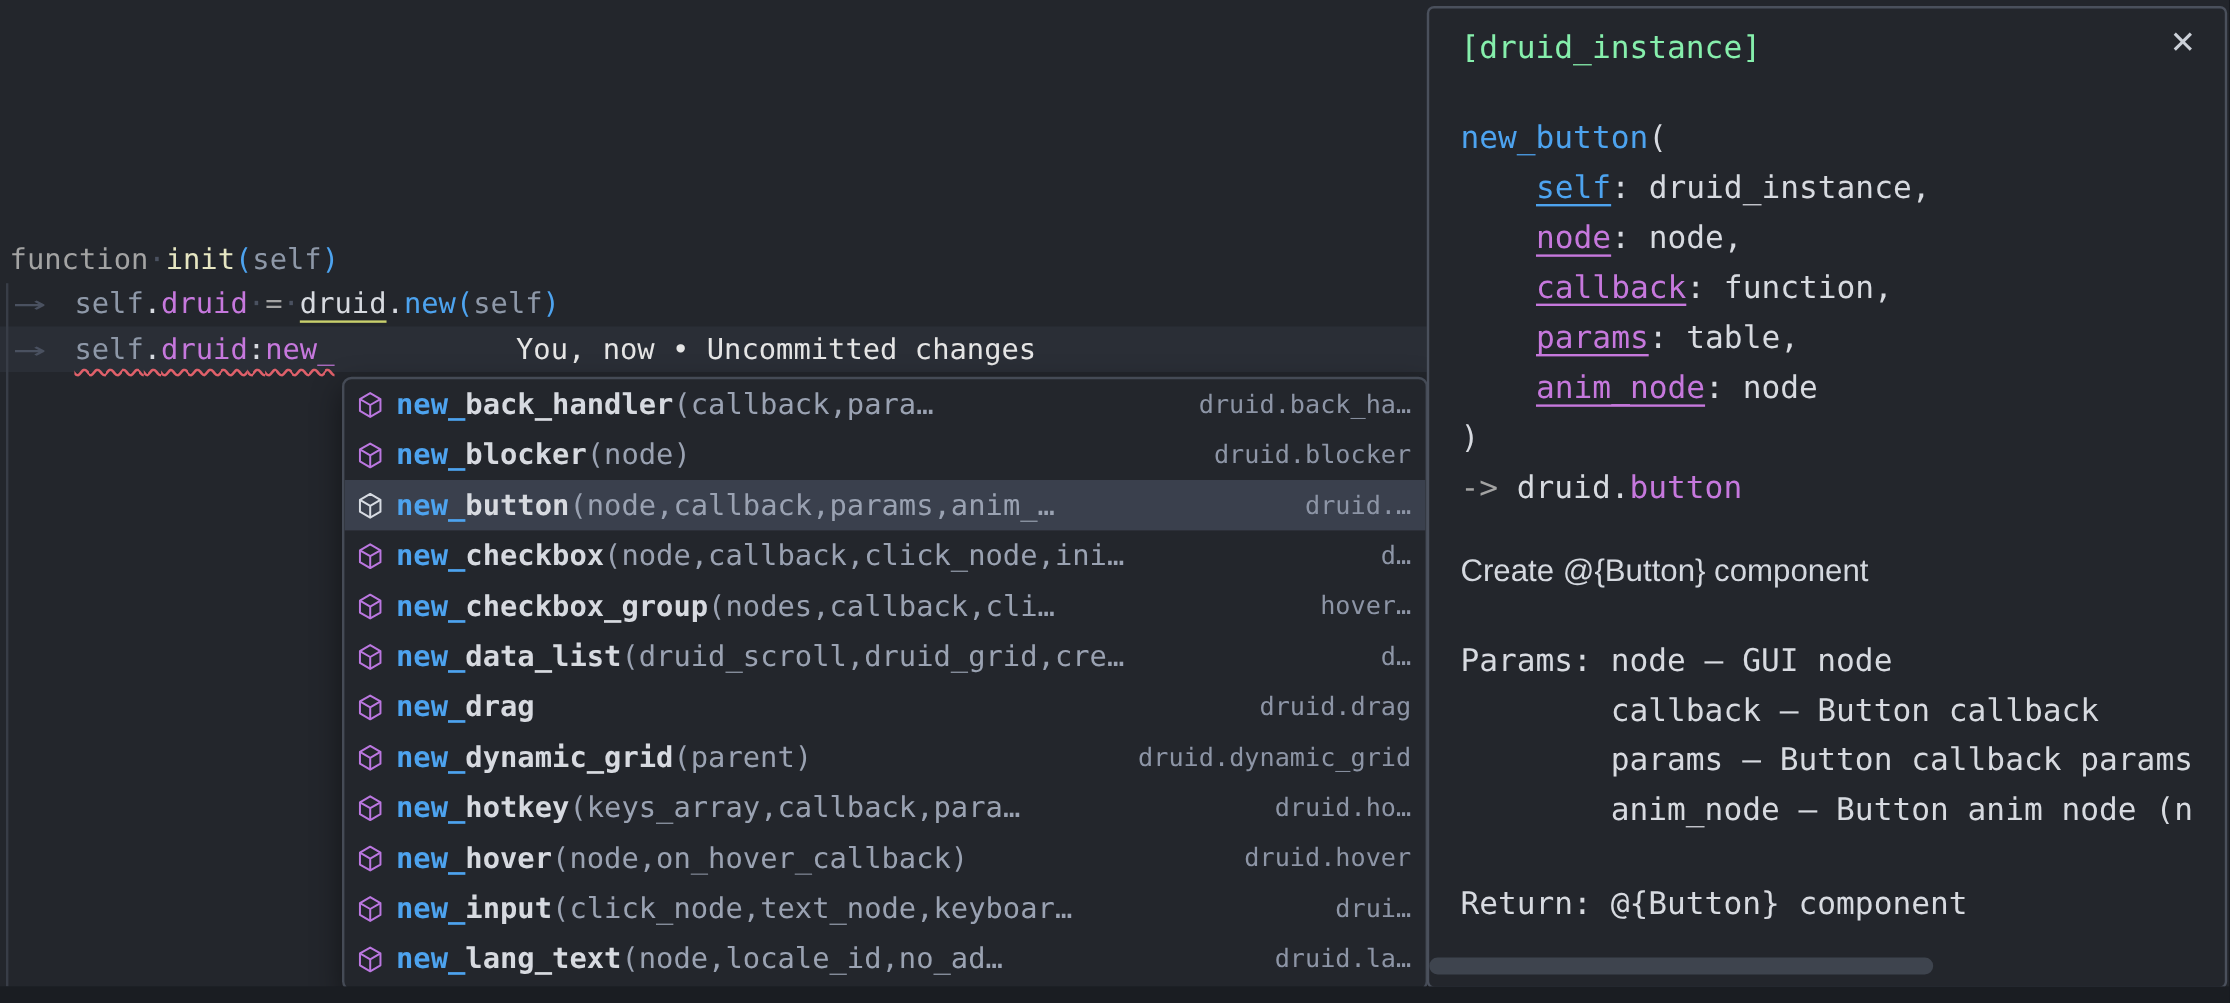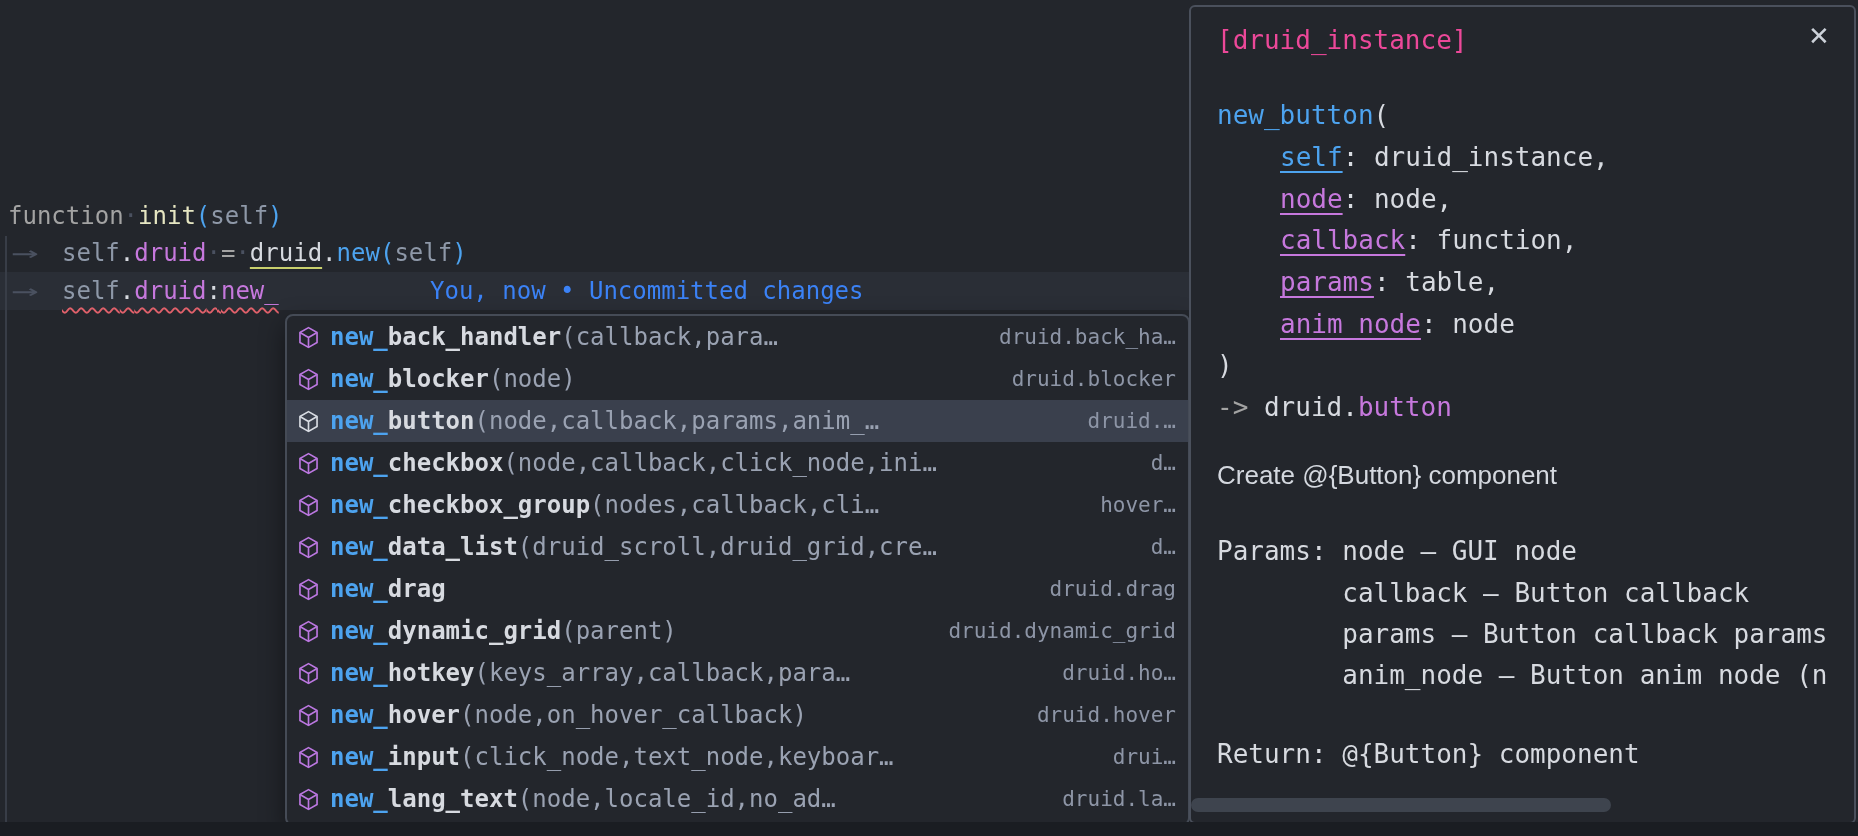--- a/index.html
+++ b/index.html
@@ -8,21 +8,21 @@
 
   
   .codeline{position:absolute;height:37px;line-height:37px;font-size:24px;white-space:pre;}
   .cur-line{position:absolute;left:0;top:272px;width:1189px;height:38px;background:#2a2e36;}
   .indent-guide{position:absolute;left:5px;top:236px;width:2px;height:586px;background:#383d47;}
   .tab-arrow{position:absolute;left:11px;width:40px;color:#4a5160;transform:scaleX(1.9);transform-origin:0 50%;}
   .bottom-strip{position:absolute;left:0;top:822px;width:1858px;height:14px;background:#1a1d22;}
 
   .c-red{color:#a3a3a3;} .c-blue{color:#4da3ef;} .c-purple{color:#c678dd;}
   .c-gray{color:#8e98a8;} .c-white{color:#d7dae0;} .c-cream{color:#e6e6c2;}
-  .c-ws{color:#4a5160;} .c-blame{color:#3b82f6;}
+  .c-ws{color:#4a5160;} .c-blame{color:#e5e5e5;}
   .u-yellow{text-decoration:underline;text-decoration-color:#c9d06d;
             text-decoration-thickness:2px;text-underline-offset:6px;}
   .squig{text-decoration:underline;text-decoration-style:wavy;text-decoration-color:#e0606a;
          text-decoration-thickness:2px;text-underline-offset:8px;}
   .blame{position:absolute;left:430px;top:272px;height:38px;line-height:38px;font-size:24px;white-space:pre;}
 
   
   .suggest{position:absolute;left:285px;top:314px;width:901px;height:508px;background:#23262c;
            border:2px solid #454b56;border-radius:8px;overflow:hidden;
            box-shadow:0 10px 26px rgba(0,0,0,.45);}
@@ -34,21 +34,21 @@
   .sname{font-weight:bold;color:#d7dae0;white-space:pre;}
   .ssig{color:#9aa2b2;white-space:pre;overflow:hidden;}
   .smod{margin-left:auto;color:#8d95a6;font-size:21px;white-space:pre;padding-left:14px;flex:none;}
 
   
   .docs{position:absolute;left:1189px;top:5px;width:663px;height:815px;background:#23262c;
         border:2px solid #4a505c;border-radius:6px;overflow:hidden;font-size:26px;}
   .dline{position:absolute;left:26px;height:42px;line-height:42px;white-space:pre;}
   .dline.pindent{left:89px;}
   .plink{text-decoration:underline;text-decoration-thickness:2px;text-underline-offset:5px;}
-  .docs-title{color:#ec4899;}
+  .docs-title{color:#86efac;}
   .docs-desc{font-family:"Liberation Sans",sans-serif;color:#d4d8df;}
   .docs-close{position:absolute;right:18px;top:12px;width:34px;height:34px;line-height:34px;
               text-align:center;font-family:"DejaVu Sans",sans-serif;font-size:26px;color:#ccd1d9;cursor:pointer;}
   .hthumb{position:absolute;left:0;top:791px;width:420px;height:14px;background:#3e444e;border-radius:7px;}
 </style>
 </head>
 <body>
 
 <svg width="0" height="0" style="position:absolute">
   <defs>

